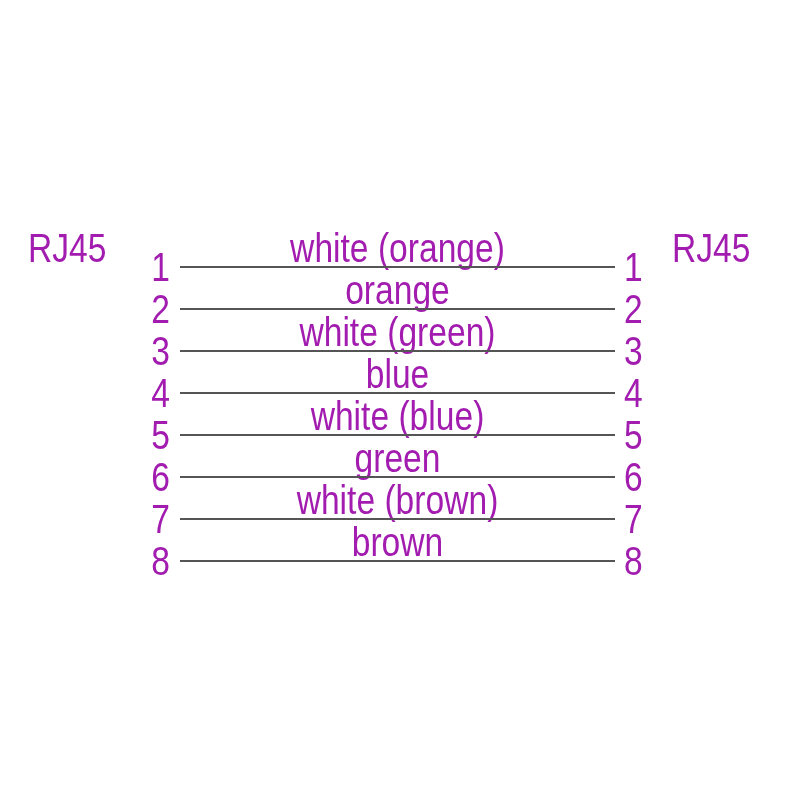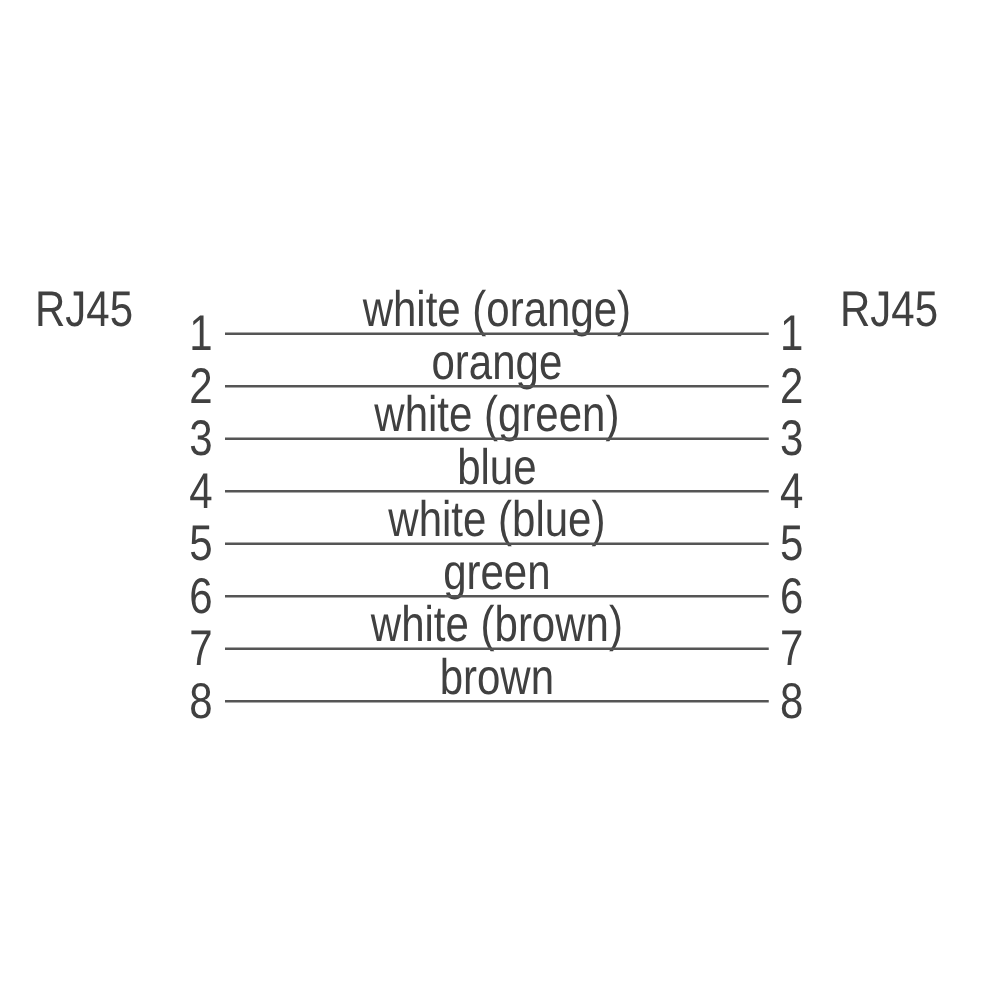--- a/index.html
+++ b/index.html
@@ -7,21 +7,21 @@
     padding: 0;
     background: #ffffff;
   }
   #canvas {
     position: relative;
     width: 800px;
     height: 800px;
     background: #ffffff;
     overflow: hidden;
     font-family: "Liberation Sans", sans-serif;
-    color: #404040;
+    color: #a21caf;
   }
   .connector-label {
     position: absolute;
     top: 228px;
     font-size: 40px;
     line-height: 40px;
     white-space: nowrap;
     transform: scaleX(0.84);
     transform-origin: 0 50%;
   }

